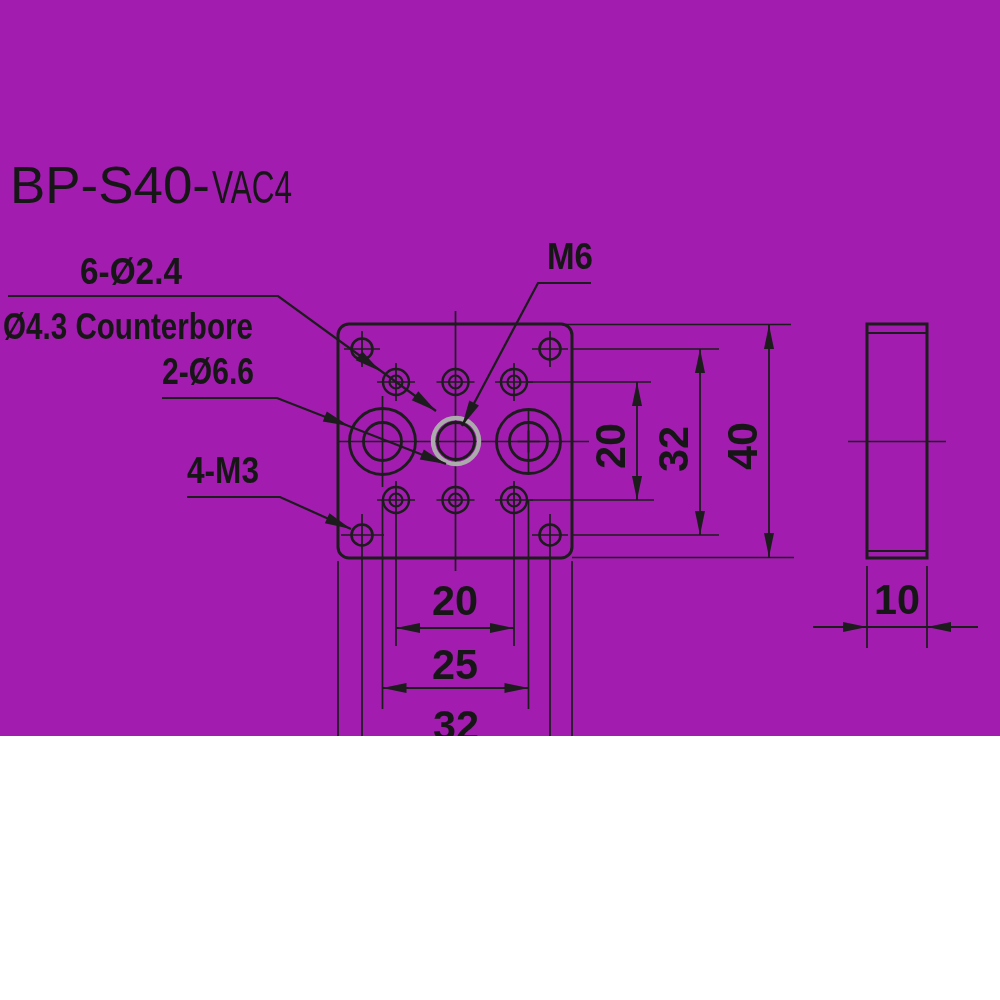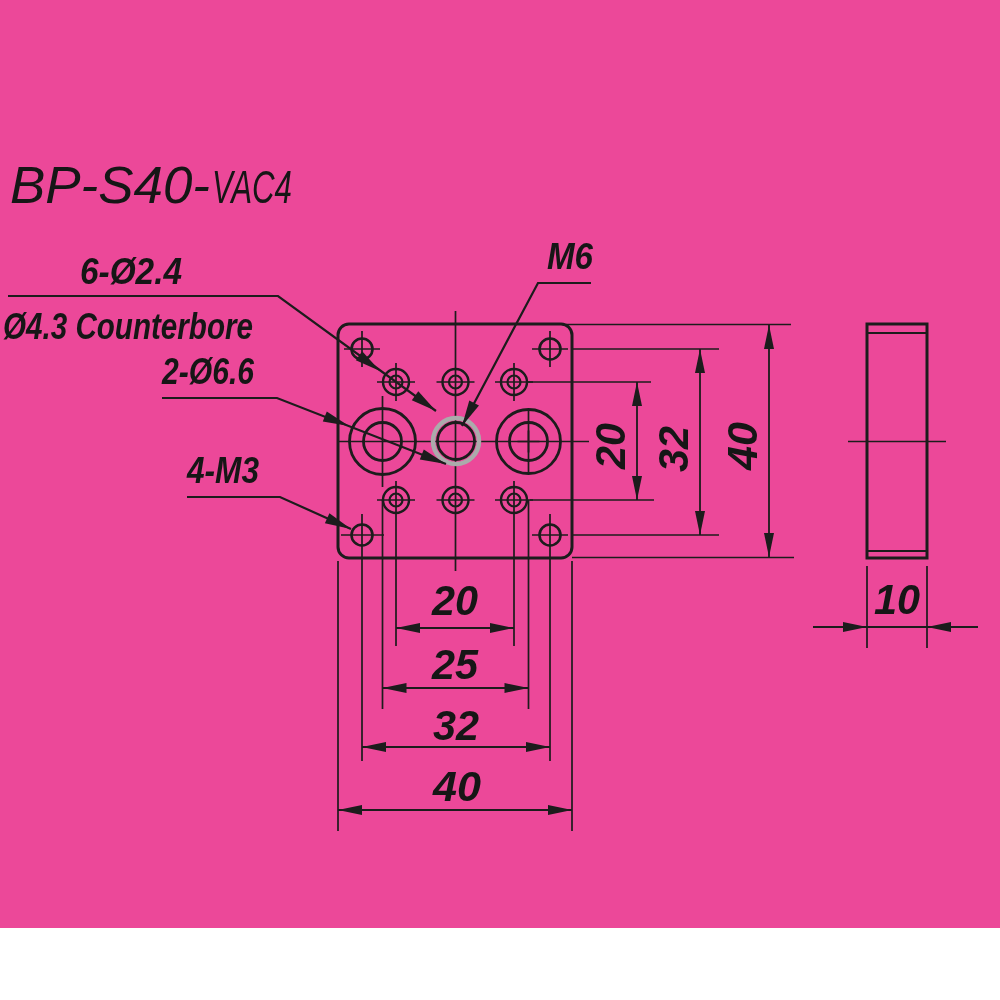--- a/index.html
+++ b/index.html
@@ -1,17 +1,17 @@
 <!DOCTYPE html>
 <html><head>
 <meta charset="utf-8">
 <style>
   html,body{margin:0;padding:0;background:#ffffff;}
-  #stage{position:relative;width:1000px;height:928px;background:#ec4899;overflow:hidden;
-         font-family:"Liberation Sans", sans-serif;font-style:italic;}
+  #stage{position:relative;width:1000px;height:736px;background:#a21caf;overflow:hidden;
+         font-family:"Liberation Sans", sans-serif;}
   svg{position:absolute;left:0;top:0;}
   text{fill:#161616;}
   .t-title{font-size:52px;font-weight:400;}
   .t-title2{font-size:46px;font-weight:400;}
   .t-callout{font-size:36px;font-weight:700;}
   .t-dim{font-size:43px;font-weight:700;}
   .ln{stroke:#1c1c1c;fill:none;}
   .arrow{fill:#1c1c1c;stroke:none;}
 </style>
 </head>

